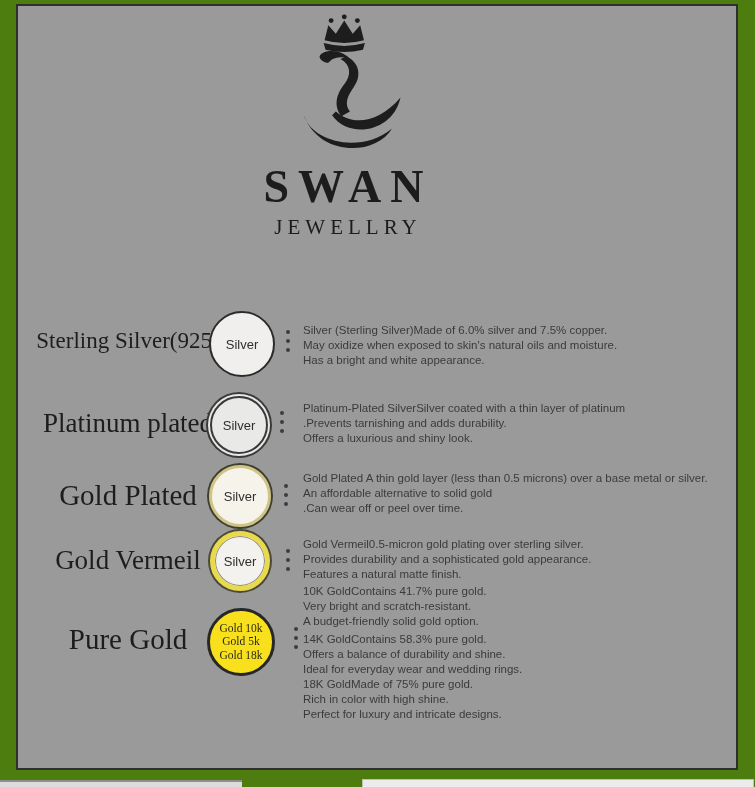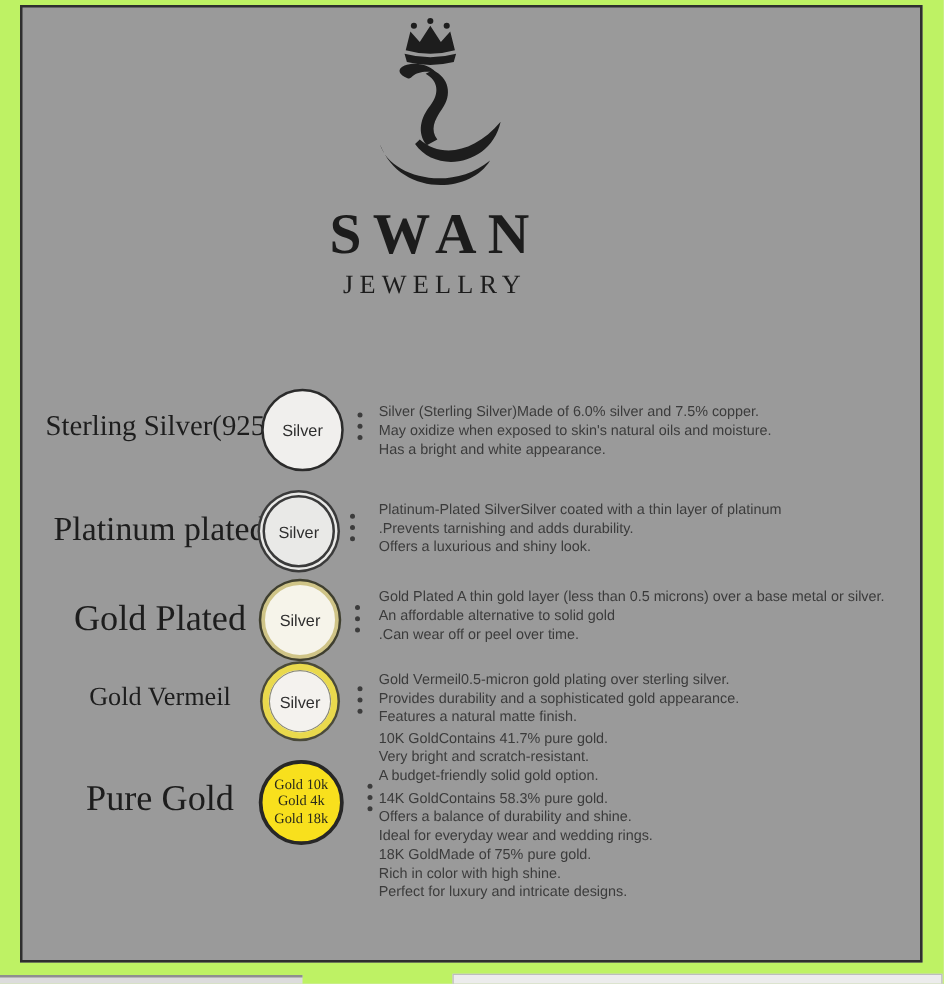--- a/index.html
+++ b/index.html
@@ -1,37 +1,37 @@
 <!DOCTYPE html>
 <html><head>
 <meta charset="utf-8">
 <style>
   html,body{margin:0;padding:0;}
-  .page{position:relative;width:755px;height:787px;background:#bef264;overflow:hidden;
+  .page{position:relative;width:755px;height:787px;background:#4d7c0f;overflow:hidden;
         font-family:"Liberation Sans",sans-serif;}
   .panel{position:absolute;left:16px;top:4px;width:722px;height:766px;
          background:#9a9a9a;border:2px solid #2f2f2f;box-sizing:border-box;}
 
   
   .header{position:absolute;left:0;top:0;width:660px;text-align:center;}
   .logo{display:block;margin:8px auto 0 auto;width:130px;height:150px;}
   .brand-name{margin-top:0;font-family:"Liberation Serif",serif;font-size:46px;
               letter-spacing:9px;color:#1c1c1c;line-height:1.0;font-weight:600;}
   .brand-sub{margin-top:5px;font-family:"Liberation Serif",serif;font-size:21px;
              letter-spacing:5px;color:#1c1c1c;font-weight:400;}
   .tagline{margin-top:14px;font-family:"DejaVu Serif",serif;font-style:italic;
            font-weight:700;font-size:29px;color:#151515;letter-spacing:1px;}
 
   
   .row-label{position:absolute;left:5px;width:210px;text-align:center;
              font-family:"Liberation Serif",serif;color:#1d1d1d;white-space:nowrap;}
   .lbl1{top:322px;font-size:23px;}
   .lbl2{top:402px;font-size:27px;}
   .lbl3{top:473px;font-size:29px;}
-  .lbl4{top:539px;font-size:21px;}
+  .lbl4{top:539px;font-size:27px;}
   .lbl5{top:617px;font-size:29px;}
 
   .badge{position:absolute;border-radius:50%;display:flex;flex-direction:column;
          align-items:center;justify-content:center;text-align:center;
          color:#2e2e2e;box-sizing:content-box;}
   .badge span{display:block;}
   .b1{left:191px;top:305px;width:62px;height:62px;background:#f0efed;
       border:2px solid #2b2b2b;font-size:13px;}
   .b2{left:192px;top:390px;width:54px;height:54px;background:#e9e9e7;
       border:2px solid #3a3a3a;box-shadow:0 0 0 2px #e9e9e7,0 0 0 4px #3a3a3a;font-size:13px;}
@@ -139,21 +139,21 @@
       </div>
     <div class="block t4">
       <div>Gold Vermeil0.5-micron gold plating over sterling silver.</div>
       <div>Provides durability and a sophisticated gold appearance.</div>
       <div>Features a natural matte finish.</div>
     </div>
 
     <div class="row-label lbl5">Pure Gold</div>
     <div class="badge b5">
       <span>Gold 10k</span>
-      <span>Gold 4k</span>
+      <span>Gold 5k</span>
       <span>Gold 18k</span>
     </div>
     <div class="dots d5">
         <i></i>
         <i></i>
         <i></i>
       </div>
     <div class="block t5a">
       <div>10K GoldContains 41.7% pure gold.</div>
       <div>Very bright and scratch-resistant.</div>

